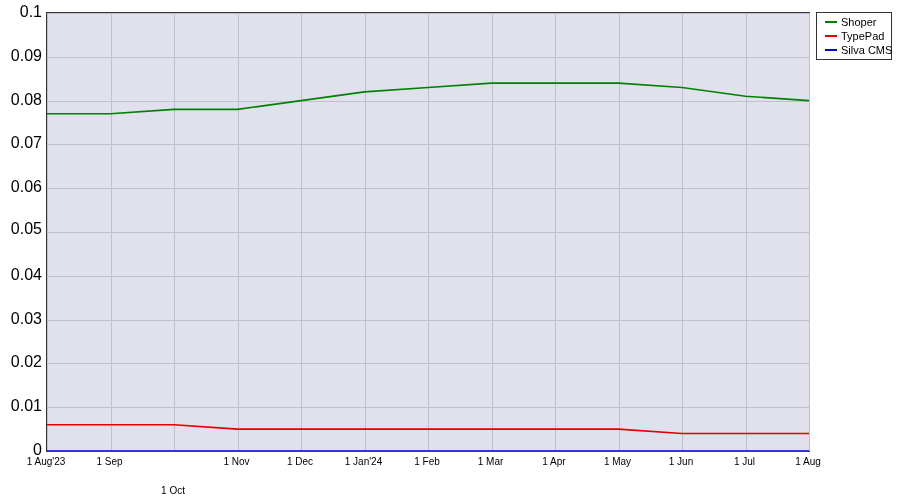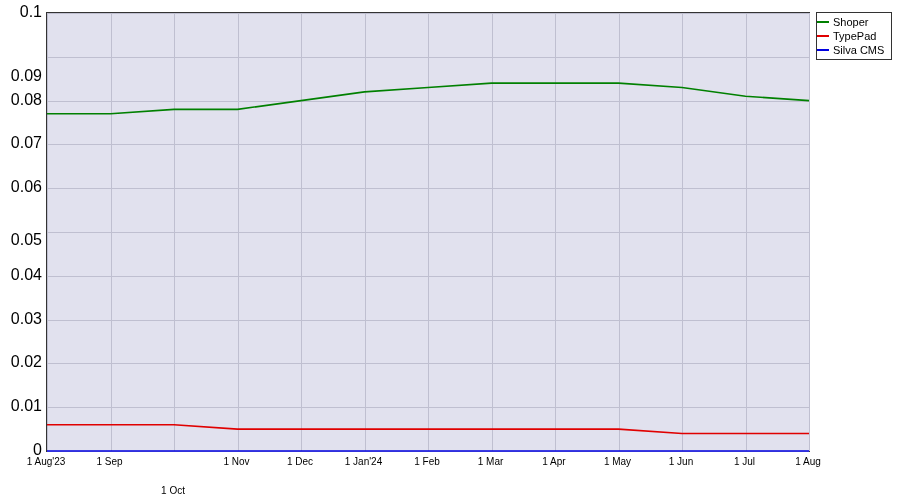--- a/index.html
+++ b/index.html
@@ -29,21 +29,21 @@
     border: 1px solid #333;
     box-sizing: border-box;
   }
   .legend {
     position: absolute;
     left: 810px;
     top: 6px;
     width: 76px;
     border: 1px solid #333;
     background: #fff;
-    padding: 2px 0;
+    padding: 2px 8px;
     box-sizing: border-box;
     font-size: 11px;
     line-height: 14px;
   }
   .legend-row {
     display: flex;
     align-items: center;
     gap: 4px;
     white-space: nowrap;
   }
@@ -154,25 +154,25 @@
         <span>Silva CMS</span>
       </div>
     </div>
 
 
 <div class="y-tick-label" style="top: 444px;">0</div>
     <div class="y-tick-label" style="top: 400.2px;">0.01</div>
     <div class="y-tick-label" style="top: 356.4px;">0.02</div>
     <div class="y-tick-label" style="top: 312.6px;">0.03</div>
     <div class="y-tick-label" style="top: 268.8px;">0.04</div>
-    <div class="y-tick-label" style="top: 234px;">0.05</div>
+    <div class="y-tick-label" style="top: 223px;">0.05</div>
     <div class="y-tick-label" style="top: 181.2px;">0.06</div>
     <div class="y-tick-label" style="top: 137.4px;">0.07</div>
     <div class="y-tick-label" style="top: 93.6px;">0.08</div>
-    <div class="y-tick-label" style="top: 49.8px; margin-top: 20px;">0.09</div>
+    <div class="y-tick-label" style="top: 49.8px;">0.09</div>
     <div class="y-tick-label" style="top: 6px;">0.1</div>
     <div class="x-tick-label" style="left: 40px;">1 Aug'23</div>
     <div class="x-tick-label" style="left: 103.5px;">1 Sep</div>
     <div class="x-tick-label" style="left: 167px; margin-top: 29px;">1 Oct</div>
     <div class="x-tick-label" style="left: 230.5px;">1 Nov</div>
     <div class="x-tick-label" style="left: 294px;">1 Dec</div>
     <div class="x-tick-label" style="left: 357.5px;">1 Jan'24</div>
     <div class="x-tick-label" style="left: 421px;">1 Feb</div>
     <div class="x-tick-label" style="left: 484.5px;">1 Mar</div>
     <div class="x-tick-label" style="left: 548px;">1 Apr</div>

